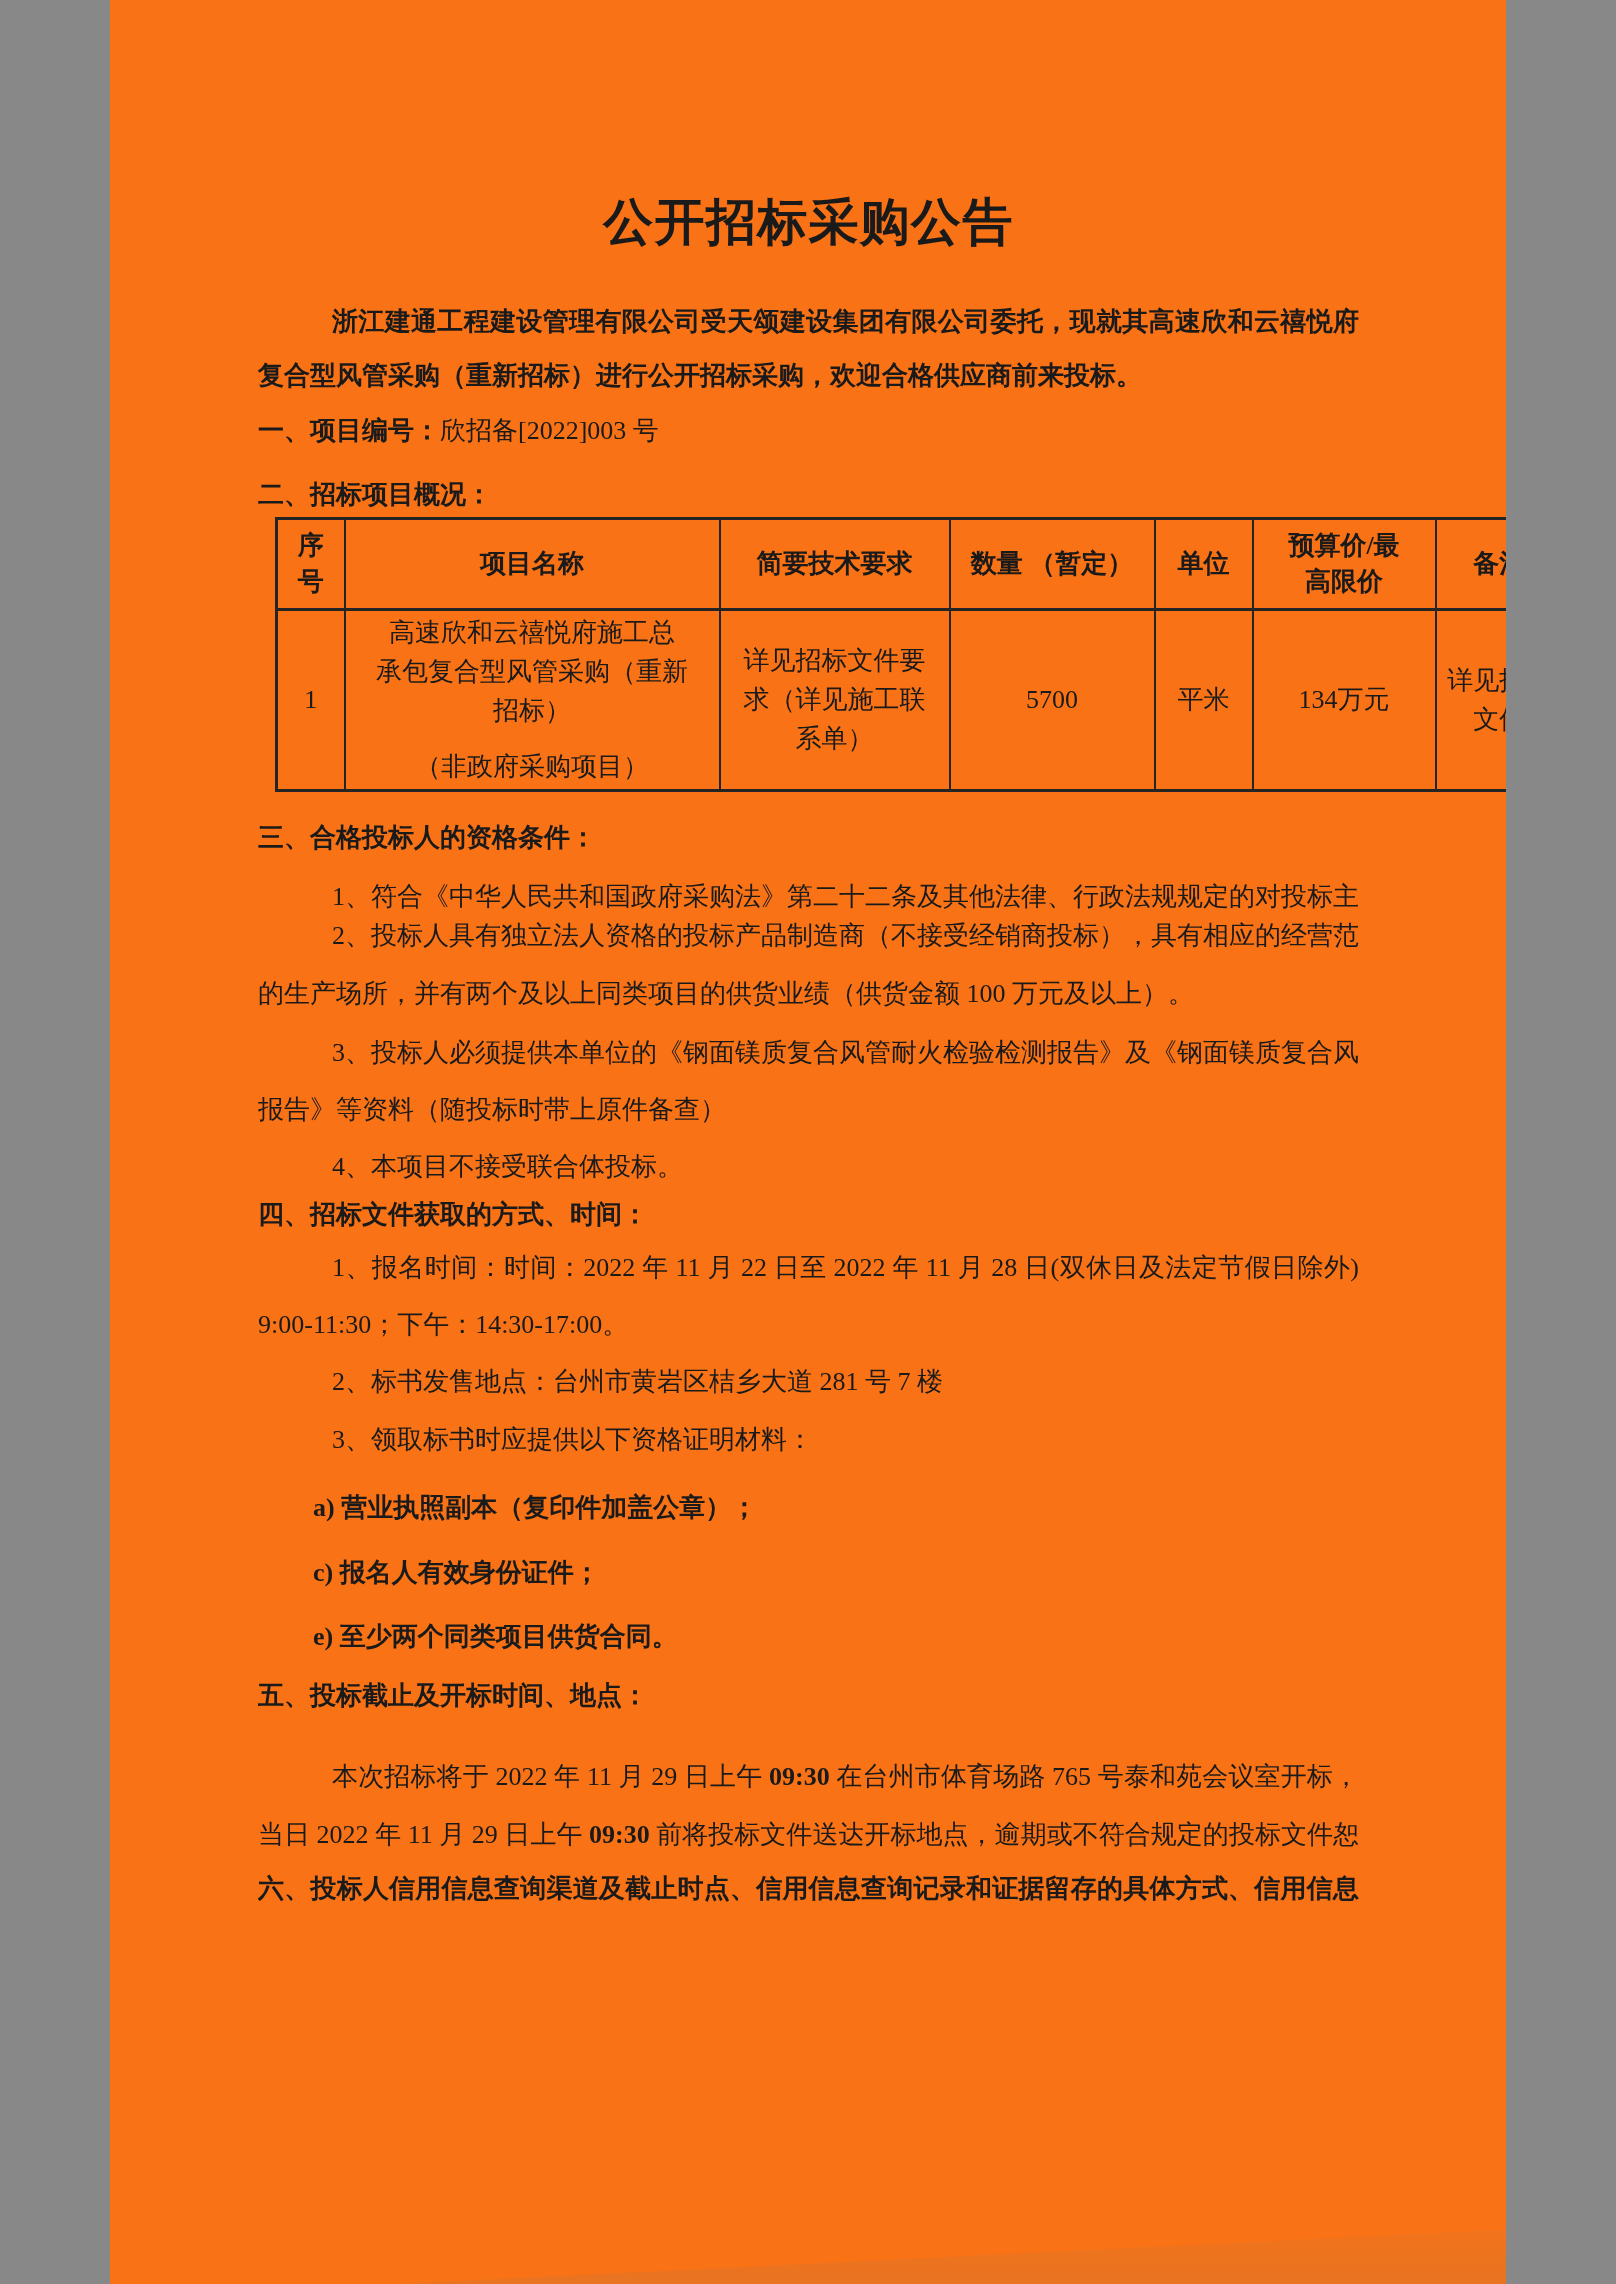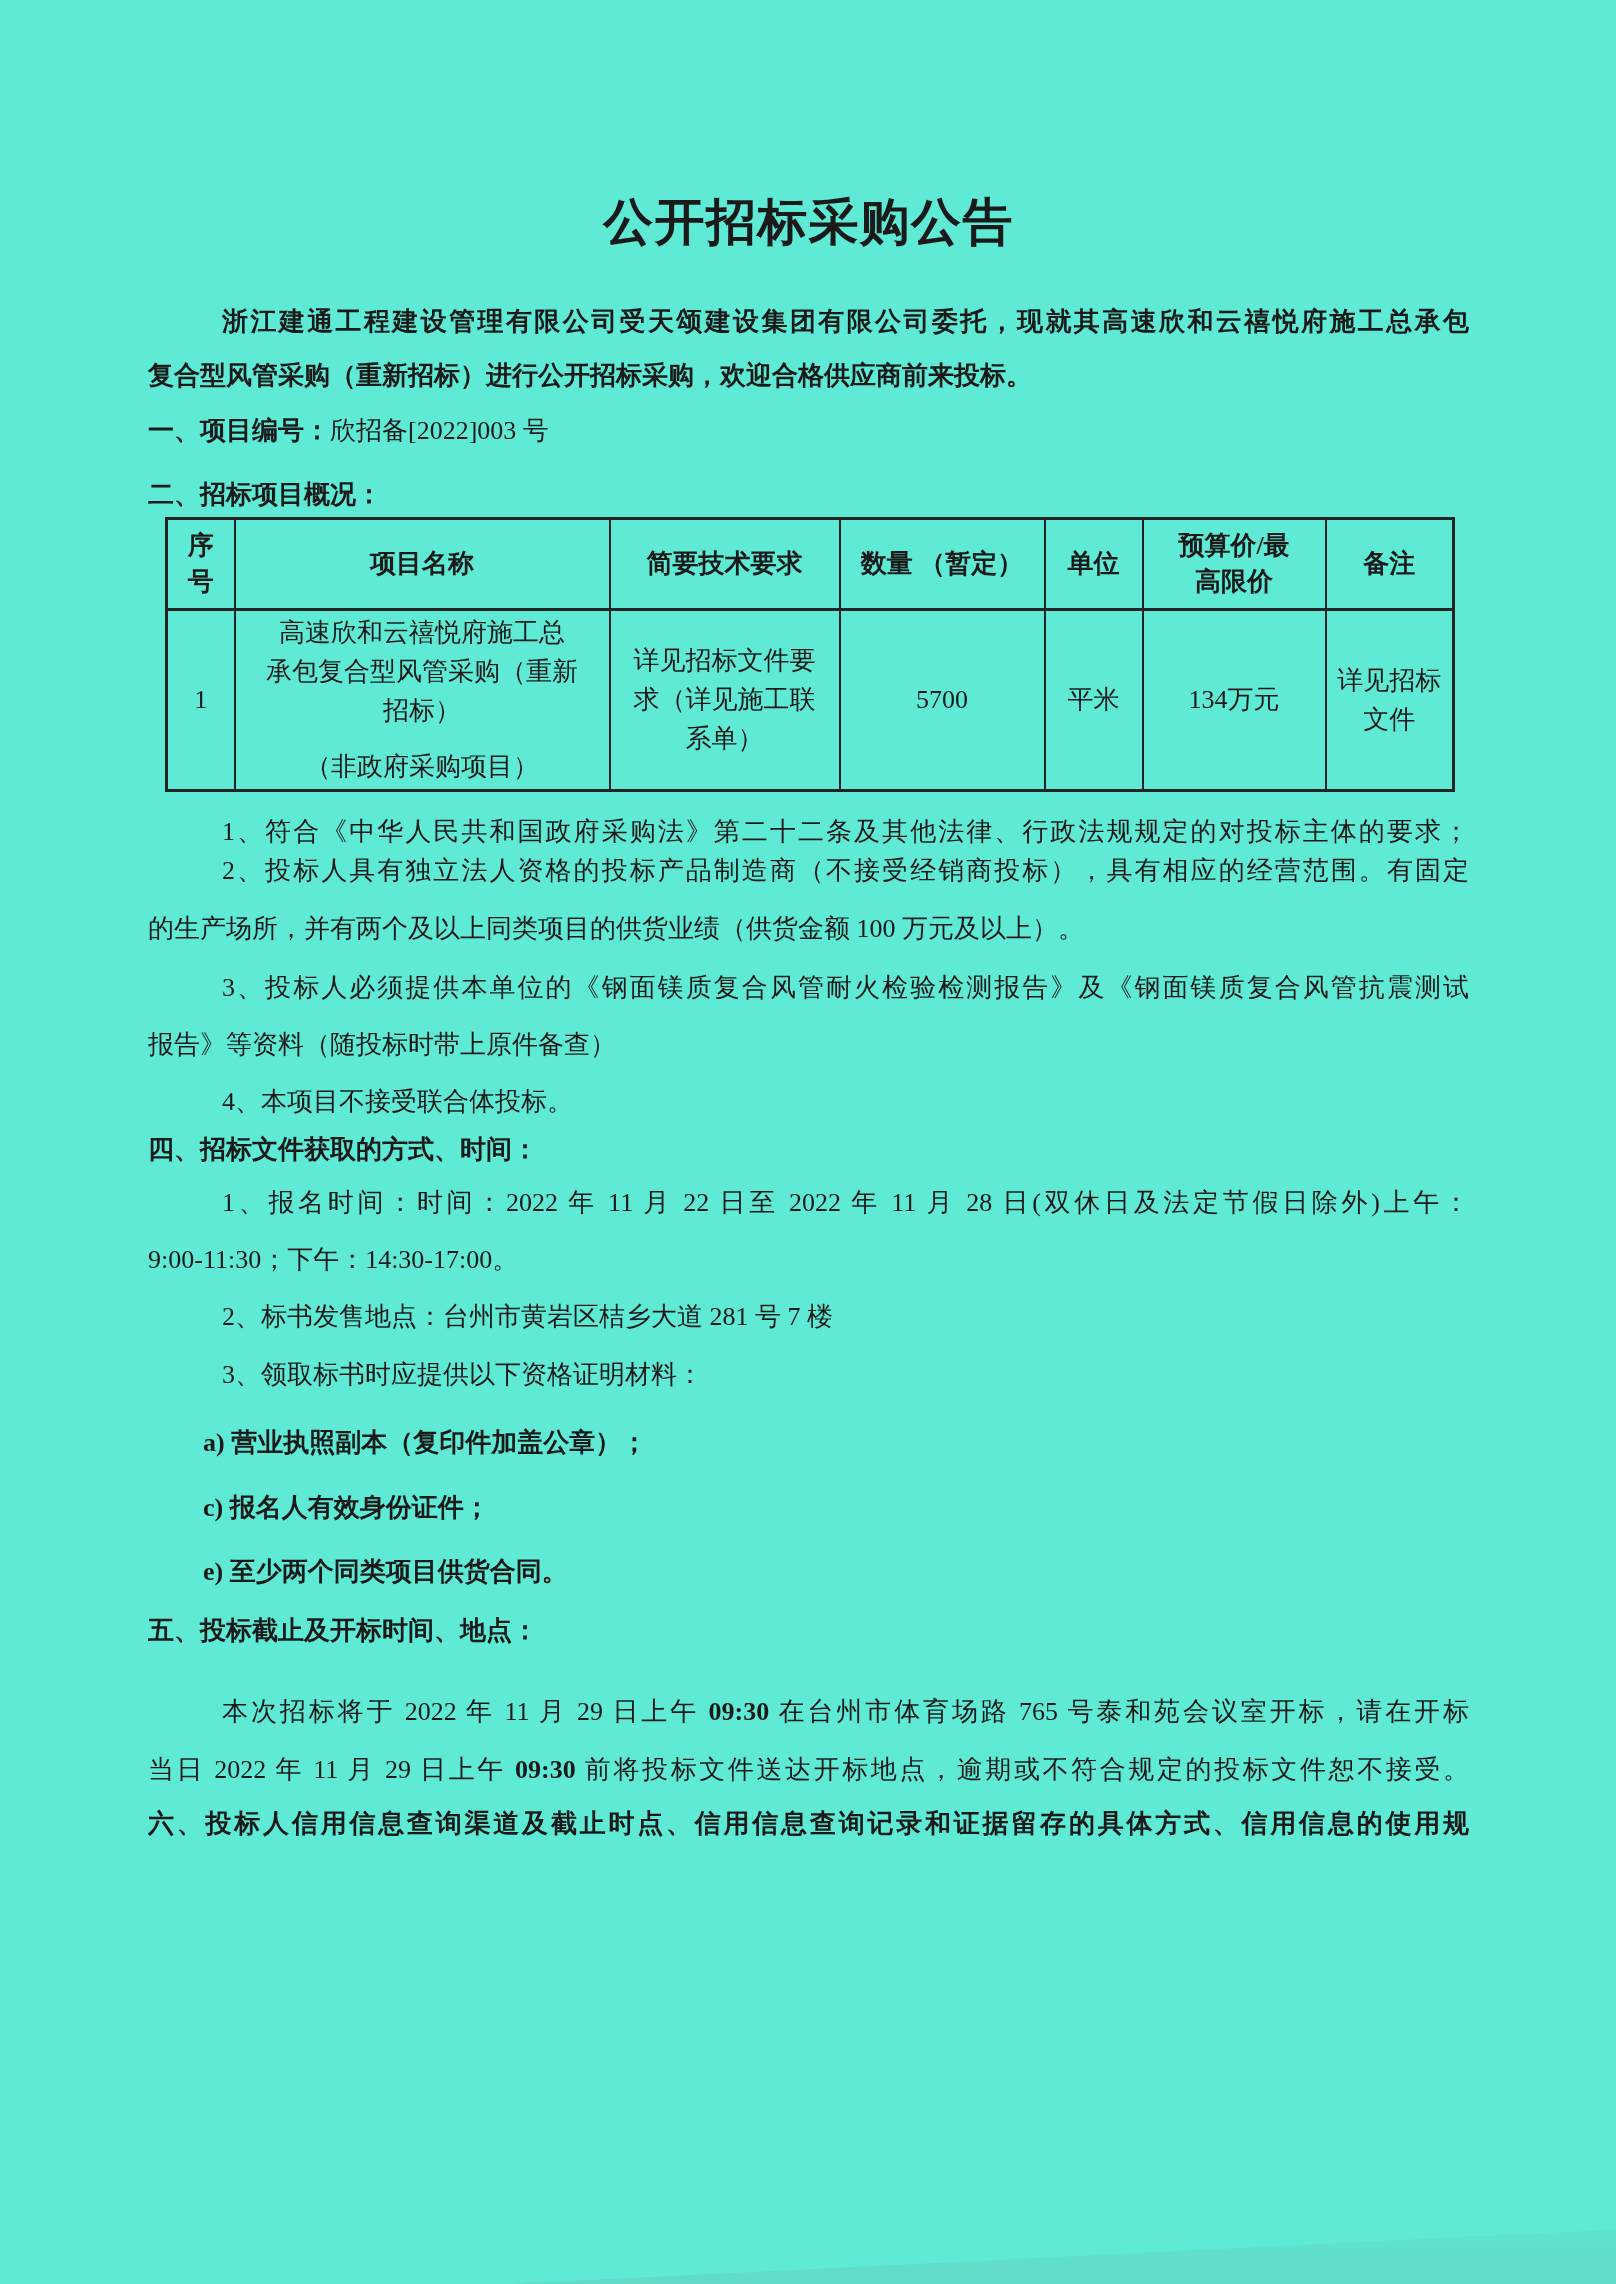--- a/index.html
+++ b/index.html
@@ -2,24 +2,24 @@
 <html lang="zh" style="font-size:10.4px"><head>
 <meta charset="utf-8">
 <style>
   html, body {
     margin: 0;
     padding: 0;
     background: #888;
   }
   .page {
     position: relative;
-    width: 1616px;
+    width: 1396px;
     height: 2284px;
     margin: 0 auto;
-    background: #5eead4;
+    background: #f97316;
     overflow: hidden;
     font-family: "Liberation Serif", "DejaVu Serif", serif;
     color: #1a1a1a;
     -webkit-font-smoothing: antialiased;
   }
   .content {
     position: relative;
     padding: 0 147px 0 148px;
   }
   .doc-title {
@@ -151,20 +151,21 @@
           <td>平米</td>
           <td>134万元</td>
           <td class="cell-lines">
             <div>详见招标</div>
             <div>文件</div>
           </td>
         </tr>
       </tbody>
     </table>
 
+    <div class="line bold" style="margin-top:26px">三、合格投标人的资格条件：</div>
     <div class="line wrapline ind jfull" style="margin-top:19.5px">1、符合《中华人民共和国政府采购法》第二十二条及其他法律、行政法规规定的对投标主体的要求；</div>
     <div class="line wrapline ind jfull" style="">2、投标人具有独立法人资格的投标产品制造商（不接受经销商投标），具有相应的经营范围。有固定</div>
     <div class="line" style="margin-top:19.5px">的生产场所，并有两个及以上同类项目的供货业绩（供货金额 100 万元及以上）。</div>
     <div class="line wrapline ind jfull" style="margin-top:19.5px">3、投标人必须提供本单位的《钢面镁质复合风管耐火检验检测报告》及《钢面镁质复合风管抗震测试</div>
     <div class="line" style="margin-top:18px">报告》等资料（随投标时带上原件备查）</div>
     <div class="line ind" style="margin-top:18px">4、本项目不接受联合体投标。</div>
 
     <div class="line bold" style="margin-top:9px">四、招标文件获取的方式、时间：</div>
     <div class="line wrapline ind jfull" style="margin-top:14px">1、报名时间：时间：2022 年 11 月 22  日至 2022 年 11 月 28 日(双休日及法定节假日除外)上午：</div>
     <div class="line" style="margin-top:18px">9:00-11:30；下午：14:30-17:00。</div>

